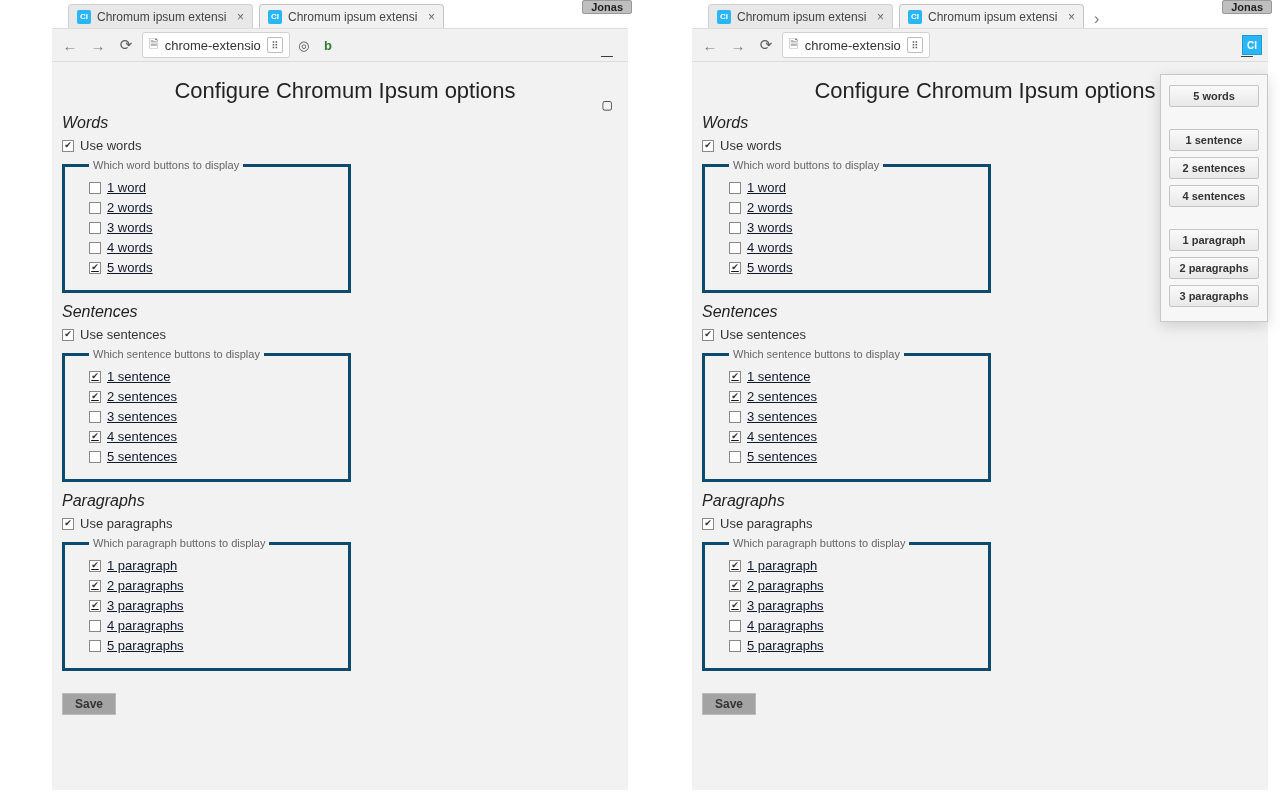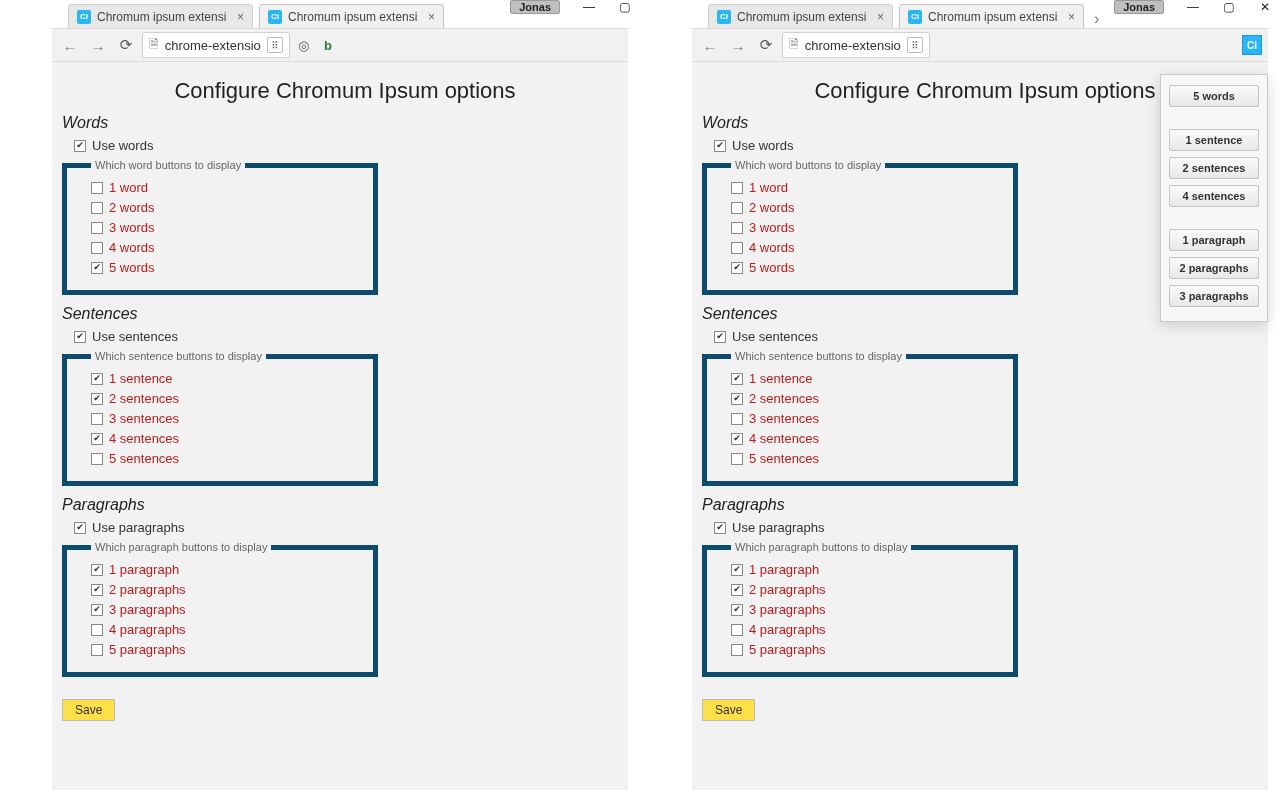--- a/index.html
+++ b/index.html
@@ -26,25 +26,26 @@
     position:absolute; inset:0;
     padding-left: 52px;
     padding-right: 12px;
   }
   
   .os-strip {
     position: absolute;
     top: 0; right: 0;
     height: 14px;
     display: flex;
-    gap: 22px;
+    gap: 35px;
     align-items: center;
     padding: 0 8px;
     font-size: 11px;
     color: #333;
+    flex-direction: column;
   }
   .os-user {
     background: #bfbfbf;
     color: #222;
     font-weight: 600;
     padding: 0 8px;
     border: 1px solid #999;
     border-radius: 2px;
     font-size: 11px;
   }
@@ -169,53 +170,54 @@
   }
   .page h2 {
     font-size: 16px;
     font-weight: 400;
     margin: 10px 0 6px 0;
     color:#222;
     font-style:italic;
   }
   .use-row {
     display:flex;align-items:center;gap:6px;
-    font-size:13px;color:#333;margin:2px 0 6px 12px;
+    font-size:13px;color:#333;margin:2px 0 6px 0;
   }
   .chk {
     width:12px;height:12px;border:1px solid #888;background:#fff;
     display:inline-flex;align-items:center;justify-content:center;
     font-size:10px;color:#333;line-height:1;
   }
   .chk.on::after { content:"✔"; font-size:9px; color:#333; }
   fieldset.group {
-    border: 5px solid #0c4a6e;
-    width: 316px;
+    border: 3px solid #0c4a6e;
+    width: 289px;
     margin: 0 0 4px 0;
     padding: 4px 10px 10px 24px;
     background: transparent;
   }
   fieldset.group legend {
     font-size: 11px;
     color:#666;
     padding: 0 4px;
   }
   .opt {
     display:flex;align-items:center;gap:6px;
-    font-size:13px;color:#b91c1c;
+    font-size:13px;color:#0f172a;
     margin:5px 0;
+    text-decoration:underline;
   }
   .save-btn {
     display:inline-block;
     margin-top: 18px;
-    background:#fde047;
+    background:#a3a3a3;
     border:1px solid #bcbcbc;
     padding:3px 12px;
     font-size:12px;
-    font-weight:400;
+    font-weight:700;
     color:#333;
   }
   
   .popup {
     position:absolute;
     top: 74px; right: 12px;
     width: 108px;
     background:#f7f7f7;
     border:1px solid #c8c8c8;
     box-shadow: 0 4px 14px rgba(0,0,0,0.15);

